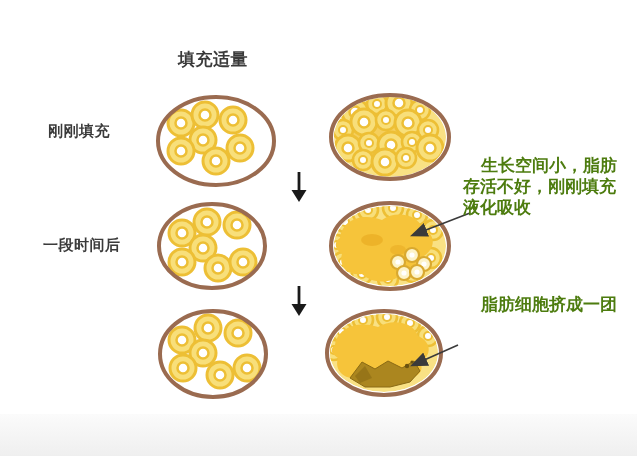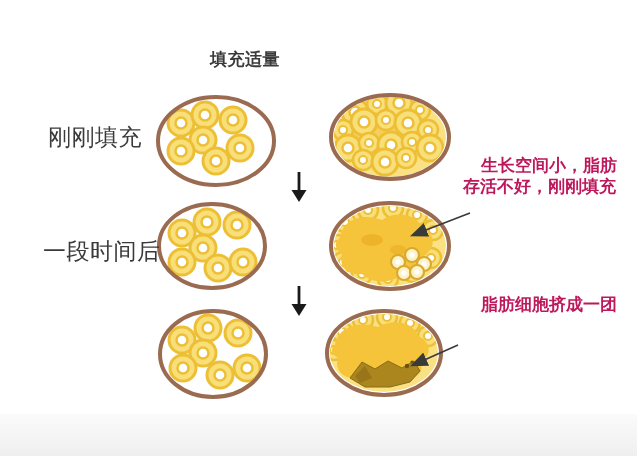--- a/index.html
+++ b/index.html
@@ -8,28 +8,28 @@
     background:#ffffff;
     font-family:"Liberation Sans","DejaVu Sans",sans-serif;
   }
   .footer-strip{
     position:absolute;left:0;top:414px;width:637px;height:42px;
     background:linear-gradient(#fbfbfb,#efefef);
   }
   .art{position:absolute;left:0;top:0;}
   .hdr{
     position:absolute;font-size:17px;font-weight:700;color:#3a3a3a;
-    letter-spacing:0.5px;white-space:nowrap;margin-left:32px;
+    letter-spacing:0.5px;white-space:nowrap;
   }
   .rowlbl{
-    position:absolute;font-size:23px;font-weight:400;color:#3a3a3a;
+    position:absolute;font-size:15px;font-weight:700;color:#3a3a3a;
     letter-spacing:0.5px;white-space:nowrap;
   }
   .note{
-    position:absolute;font-size:17px;font-weight:700;color:#be185d;
+    position:absolute;font-size:17px;font-weight:700;color:#4d7c0f;
     line-height:21px;white-space:nowrap;
   }
   .note .ln{display:block;}
   .note .ln.indent{padding-left:18px;}
 </style>
 </head>
 <body>
 
 <div class="canvas">
 
@@ -195,19 +195,20 @@
   <div class="hdr" style="left:178px;top:48px">填充适量</div>
 
 
   <div class="rowlbl" style="left:48px;top:122px">刚刚填充</div>
 
   <div class="rowlbl" style="left:43px;top:236px">一段时间后</div>
 
   <div class="note" style="left:463px;top:155px">
     <span class="ln indent">生长空间小，脂肪</span>
     <span class="ln">存活不好，刚刚填充</span>
+    <span class="ln">液化吸收</span>
   </div>
 
   <div class="note" style="left:463px;top:294px">
     <span class="ln indent">脂肪细胞挤成一团</span>
   </div>
 
 </div>
 
 </body></html>

